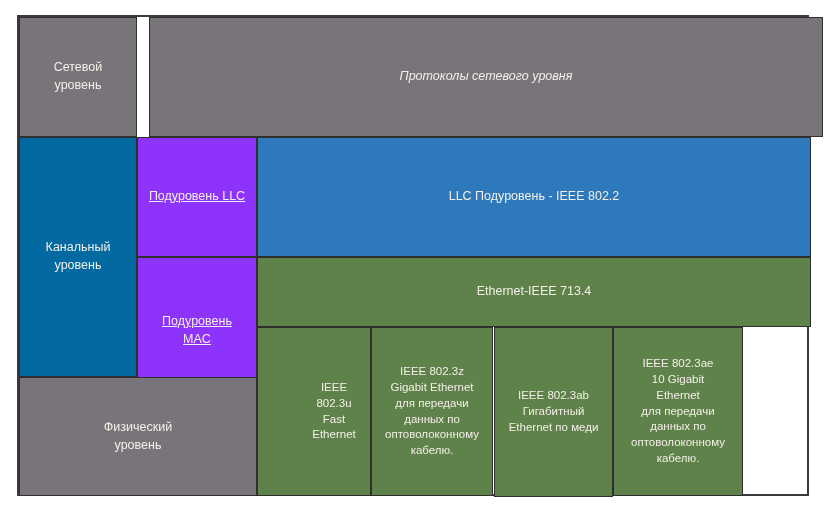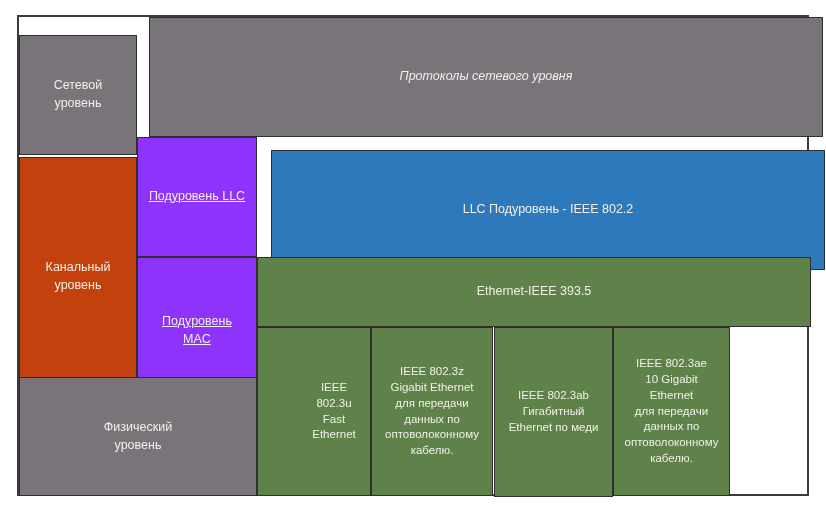--- a/index.html
+++ b/index.html
@@ -32,66 +32,66 @@
     align-items: center;
     justify-content: center;
     text-align: center;
     line-height: 1.42;
     font-size: 12.5px;
     padding: 2px 4px;
     overflow: hidden;
     white-space: pre-line;
   }
   .c-gray   { background: #78747a; }
-  .c-purple { background: #c2410c; margin-top: 20px; }
+  .c-purple { background: #0369a1; }
   .c-violet { background: #8d33fc; text-decoration: underline; }
   .c-blue   { background: #2e79bc; }
   .c-green  { background: #5f814a; }
   .small { font-size: 11.5px; line-height: 1.38; }
 </style>
 </head>
 <body>
 
 <div id="diagram">
 
-  <div class="cell c-gray" style="left:0px; top:18px; width:118px; height:120px;">Сетевой
+  <div class="cell c-gray" style="left:0px; top:0px; width:118px; height:120px;">Сетевой
 уровень</div>
 
   <div class="cell c-gray" style="left:130px; top:0px; width:674px; height:120px;font-style:italic;">Протоколы сетевого уровня</div>
 
   <div class="cell c-purple" style="left:0px; top:120px; width:118px; height:240px;">Канальный
 уровень</div>
 
   <div class="cell c-violet" style="left:118px; top:120px; width:120px; height:120px;">Подуровень LLC</div>
 
-  <div class="cell c-blue" style="left:252px; top:120px; width:554px; height:120px;margin-top:13px;">LLC Подуровень - IEEE 802.2</div>
+  <div class="cell c-blue" style="left:238px; top:120px; width:554px; height:120px;">LLC Подуровень - IEEE 802.2</div>
 
   <div class="cell c-violet" style="left:118px; top:240px; width:120px; height:148px;">Подуровень
 MAC</div>
 
-  <div class="cell c-green" style="left:238px; top:240px; width:554px; height:70px;">Ethernet-IEEE 393.5</div>
+  <div class="cell c-green" style="left:238px; top:240px; width:554px; height:70px;">Ethernet-IEEE 713.4</div>
 
   <div class="cell c-gray" style="left:0px; top:360px; width:238px; height:119px;">Физический
 уровень</div>
 
   <div class="cell c-green small" style="left:238px; top:310px; width:114px; height:169px;padding-left:44px;">IEEE 802.3u
 Fast Ethernet</div>
 
   <div class="cell c-green small" style="left:352px; top:310px; width:122px; height:169px;">IEEE 802.3z
 Gigabit Ethernet
 для передачи
 данных по
 оптоволоконному
 кабелю.</div>
 
   <div class="cell c-green small" style="left:475px; top:310px; width:119px; height:170px;">IEEE 802.3ab
 Гигабитный
 Ethernet по меди</div>
 
-  <div class="cell c-green small" style="left:594px; top:310px; width:117px; height:169px;">IEEE 802.3ae
+  <div class="cell c-green small" style="left:594px; top:310px; width:130px; height:169px;">IEEE 802.3ae
 10 Gigabit
 Ethernet
 для передачи
 данных по
 оптоволоконному
 кабелю.</div>
 
 
 </div>
 

